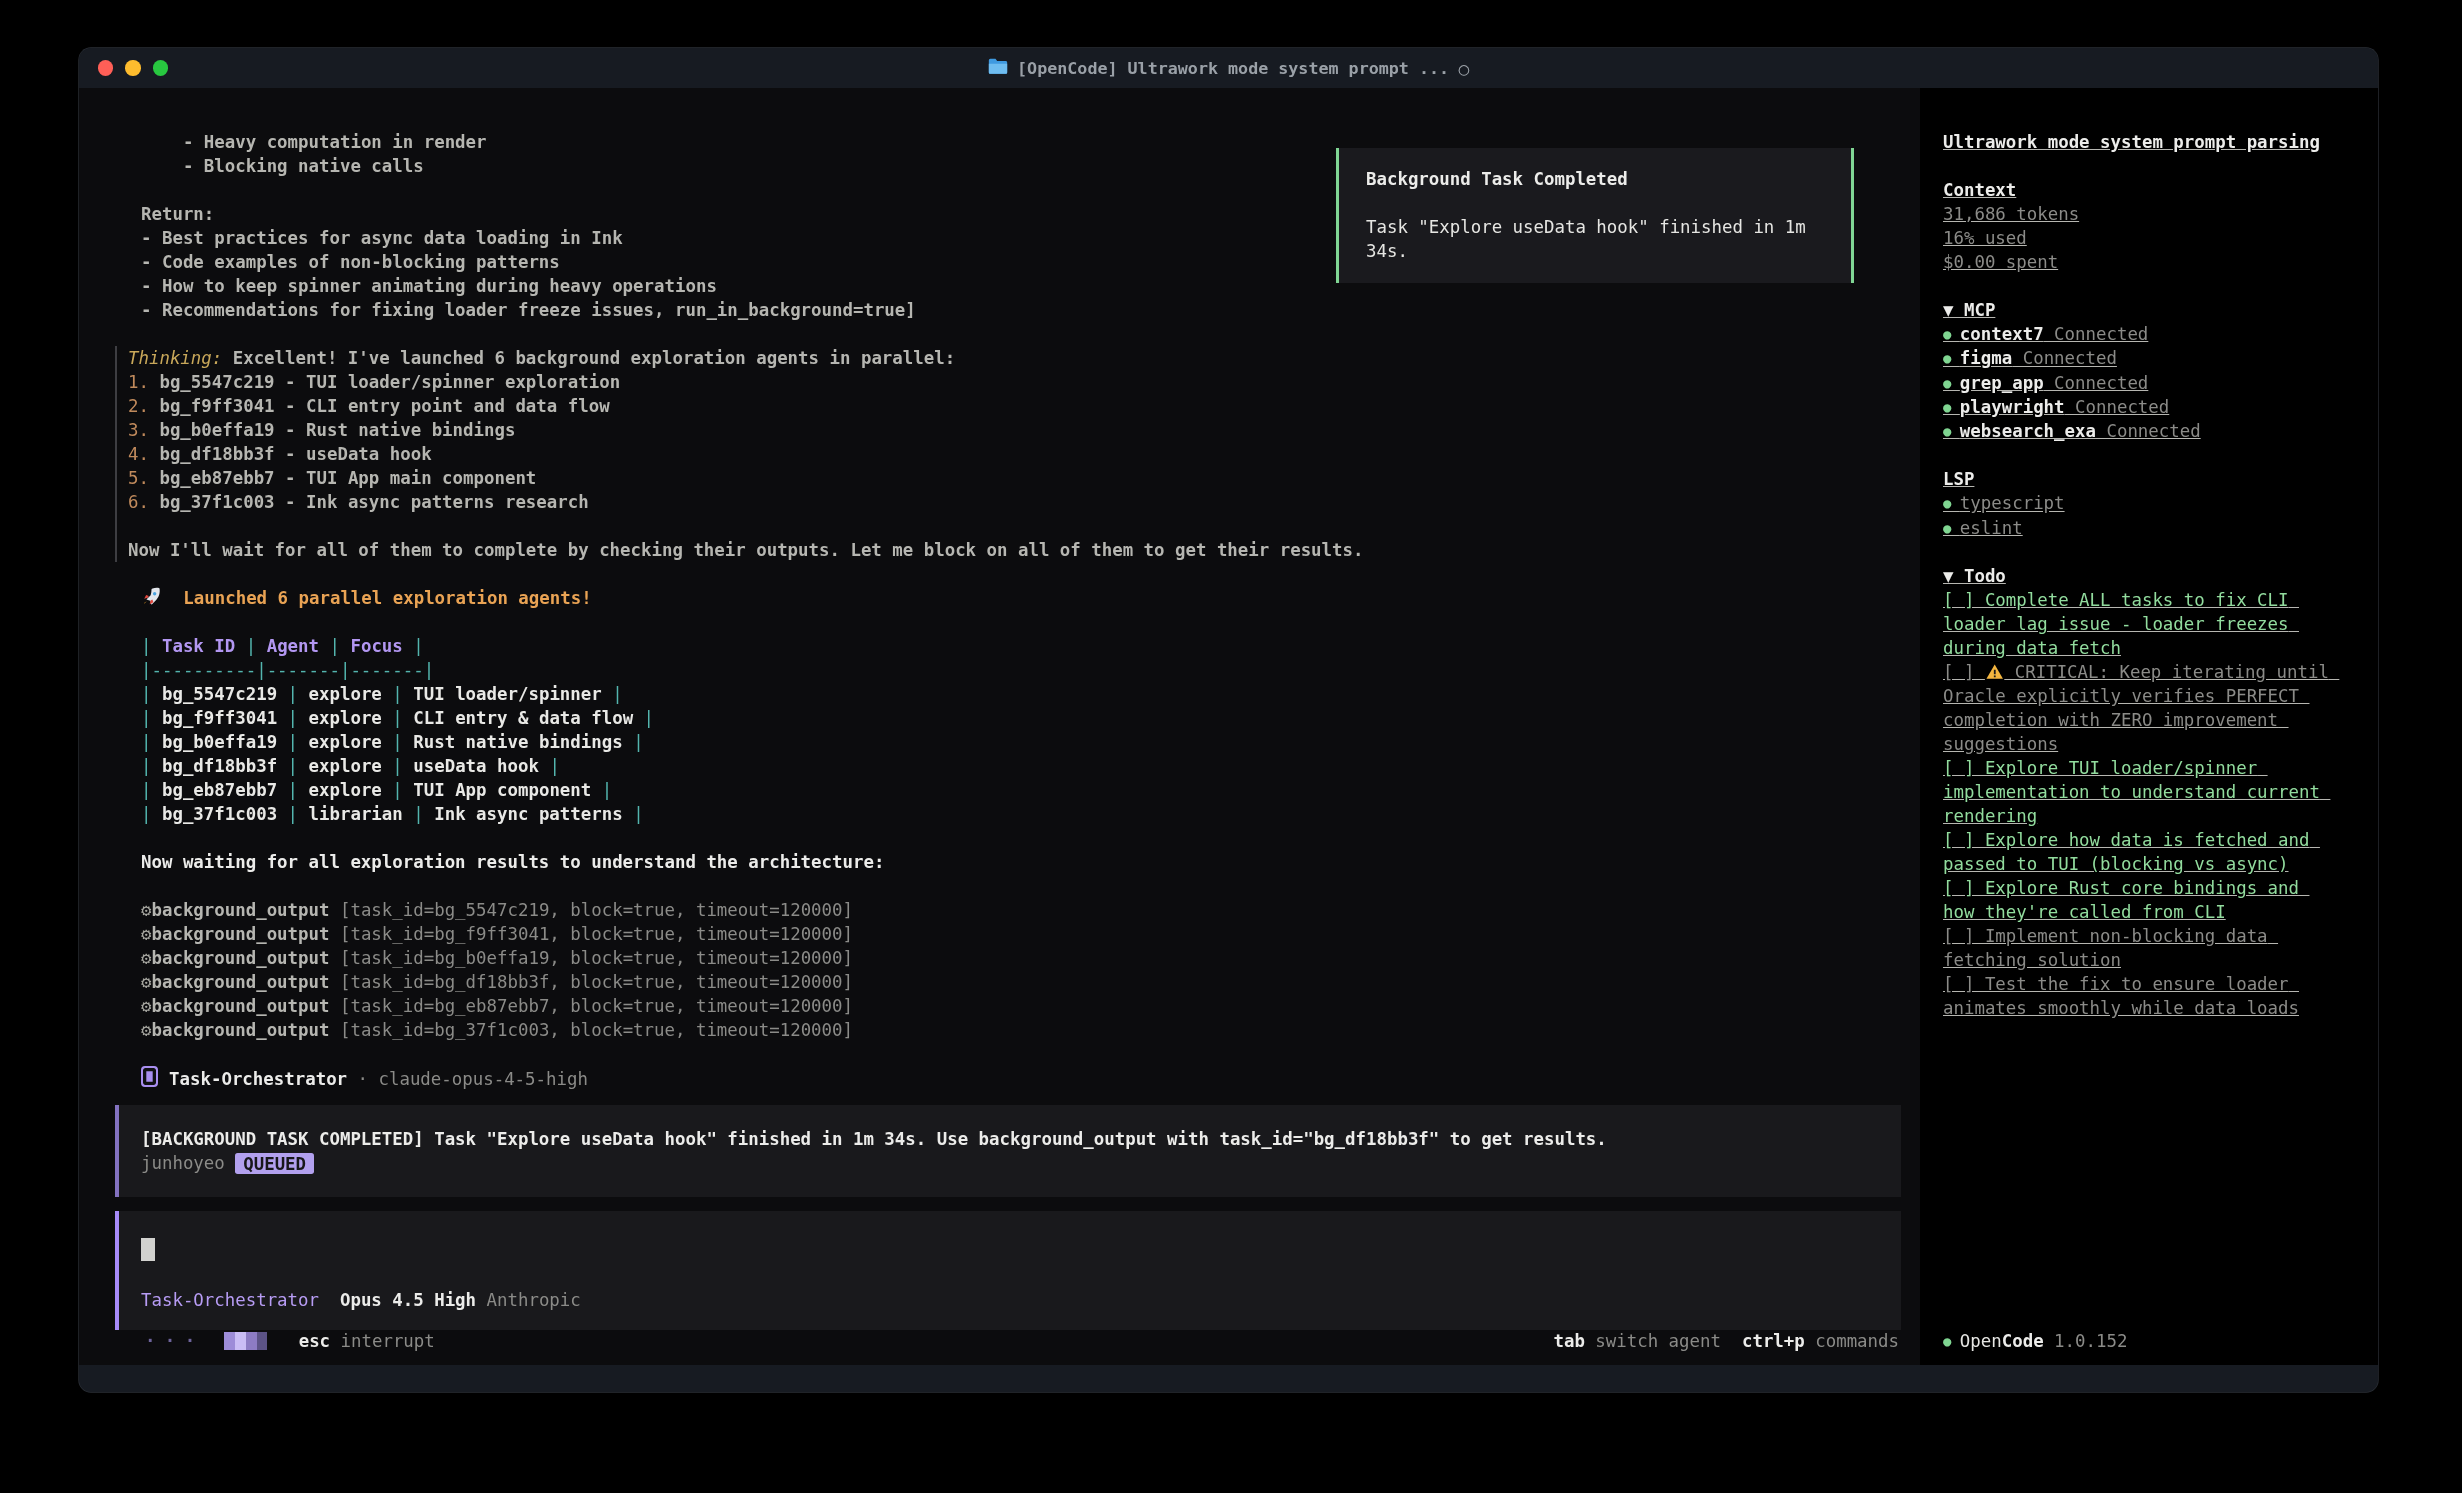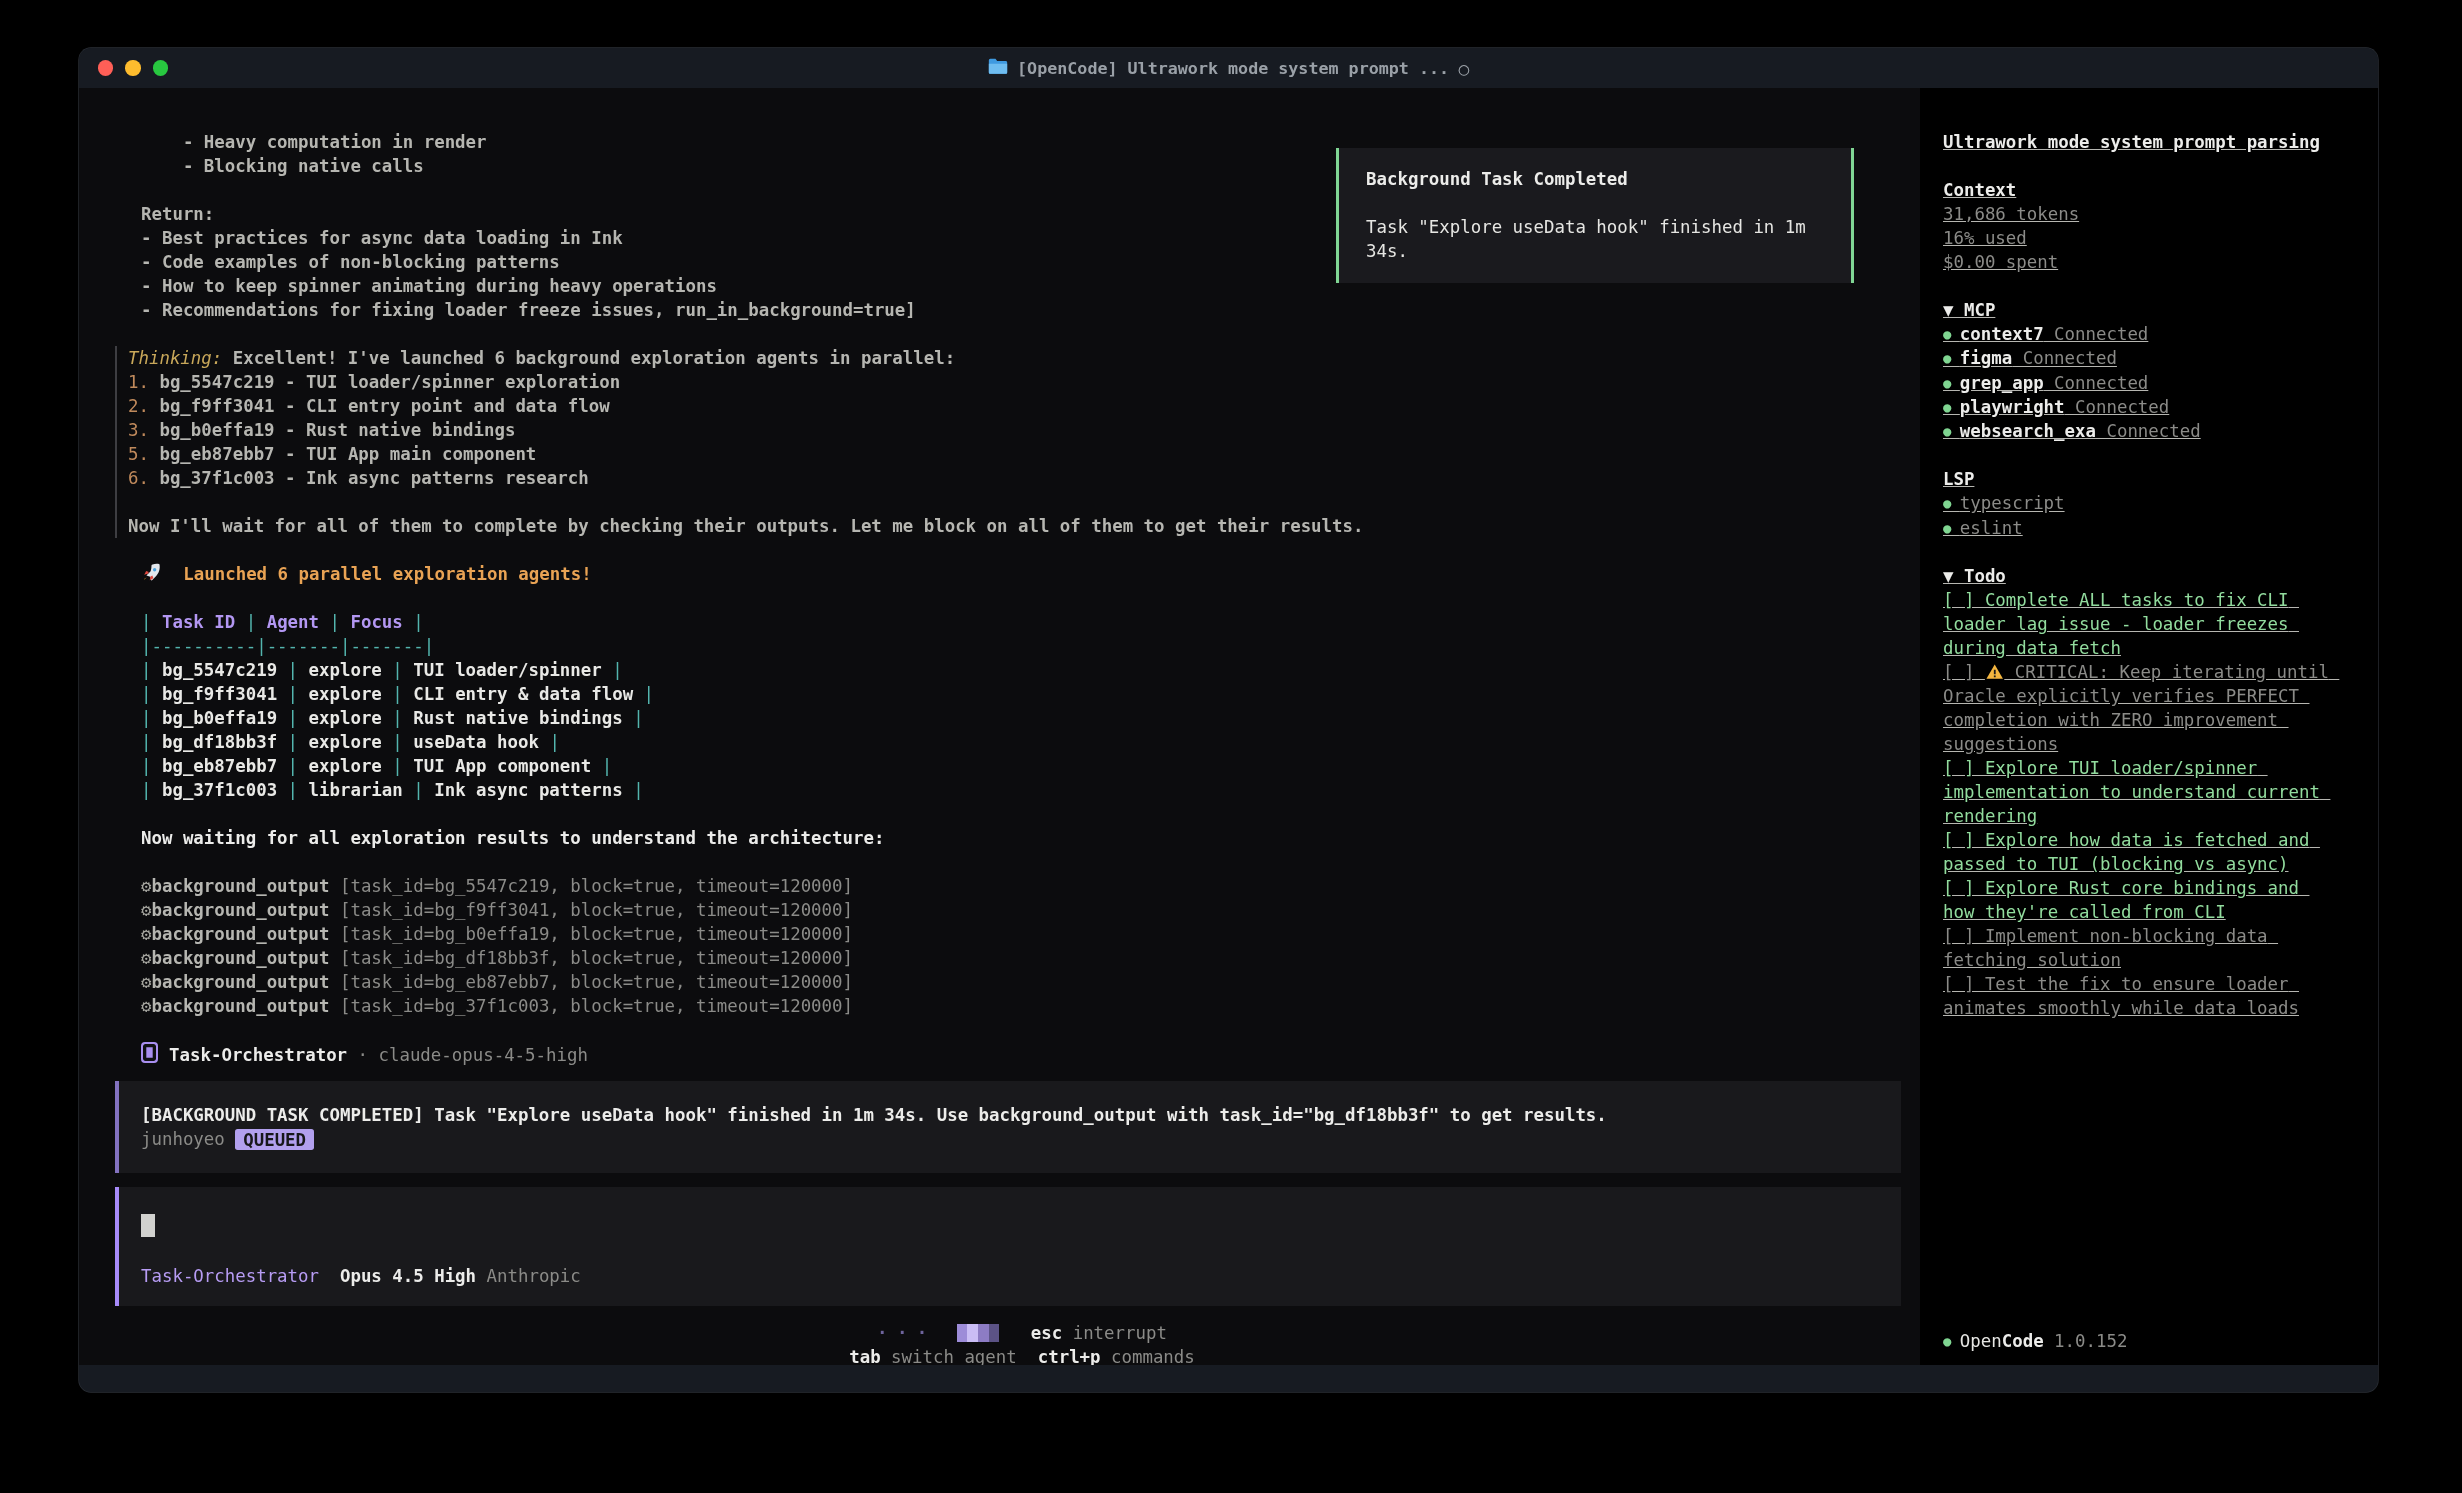--- a/index.html
+++ b/index.html
@@ -68,21 +68,21 @@
     background:#19191c; border-left:4px solid #8372c0; margin-left:-26px; margin-right:19.4px;
     margin-top:14.7px; padding:22px 15px 22px 22px;
   }
   .box-input {
     background:#19191c; border-left:4px solid #a78bfa; margin-left:-26px; margin-right:19.4px;
     margin-top:13.4px; padding:27px 0 18px 22px;
   }
 
   .statusbar {
     position:absolute; left:0; right:0; bottom:4px; height:40px;
-    display:flex; align-items:center; justify-content:space-between; padding:0 21px 0 66px;flex-direction:column;
+    display:flex; align-items:center; justify-content:space-between; padding:0 21px 0 66px;
   }
   .sfooter { position:absolute; bottom:4px; left:23px; height:40px; display:flex; align-items:center; }
 
   .note {
     position:absolute; left:1257px; top:60px; width:518px; z-index:5;
     background:#1a1a1e; border-left:3.3px solid #80d694; border-right:3.3px solid #80d694;
     padding:19px 0 20px 27px;
   }
 </style>
 </head>
@@ -119,20 +119,21 @@
             <div class="t-line"><span class="seg-d">- Code examples of non-blocking patterns</span></div>
             <div class="t-line"><span class="seg-d">- How to keep spinner animating during heavy operations</span></div>
             <div class="t-line"><span class="seg-d">- Recommendations for fixing loader freeze issues, run_in_background=true]</span></div>
             <div class="t-line"></div>
           </div>
         <div class="think">
             <div class="t-line"><span class="seg-gold">Thinking:</span><span class="seg-d"> Excellent! I've launched 6 background exploration agents in parallel:</span></div>
             <div class="t-line"><span class="seg-num">1.</span><span class="seg-d"> bg_5547c219 - TUI loader/spinner exploration</span></div>
             <div class="t-line"><span class="seg-num">2.</span><span class="seg-d"> bg_f9ff3041 - CLI entry point and data flow</span></div>
             <div class="t-line"><span class="seg-num">3.</span><span class="seg-d"> bg_b0effa19 - Rust native bindings</span></div>
+            <div class="t-line"><span class="seg-num">4.</span><span class="seg-d"> bg_df18bb3f - useData hook</span></div>
             <div class="t-line"><span class="seg-num">5.</span><span class="seg-d"> bg_eb87ebb7 - TUI App main component</span></div>
             <div class="t-line"><span class="seg-num">6.</span><span class="seg-d"> bg_37f1c003 - Ink async patterns research</span></div>
             <div class="t-line"></div>
             <div class="t-line"><span class="seg-d">Now I'll wait for all of them to complete by checking their outputs. Let me block on all of them to get their results.</span></div>
           </div>
         <div>
             <div class="t-line"></div>
             <div class="t-line"><span class="iseg icon-rocket"><svg viewBox="0 0 24 24" width="21.4" height="21.4">
                   <path fill="#e3e7ec" d="M13 2.8c2.5-.9 5.6-.9 7.7-.4.5 2.1.5 5.2-.4 7.7-.7 2.2-2 4.3-3.8 6.1l-4.7 4.7-1.4-4.3-4.3-1.4 4.7-4.7C12.6 4.7 10.8 3.5 13 2.8z"></path>
                   <circle cx="15.3" cy="8.7" r="1.9" fill="#4aa3df"></circle>

